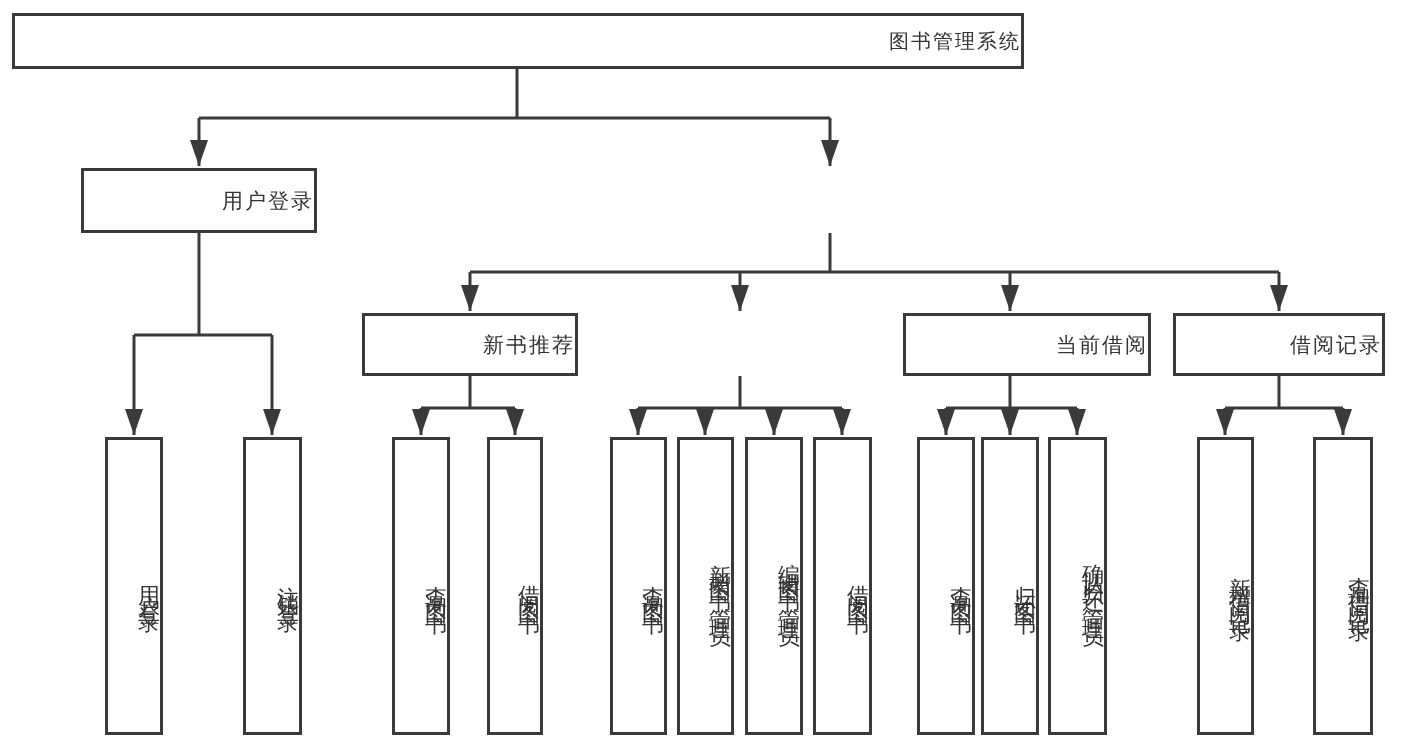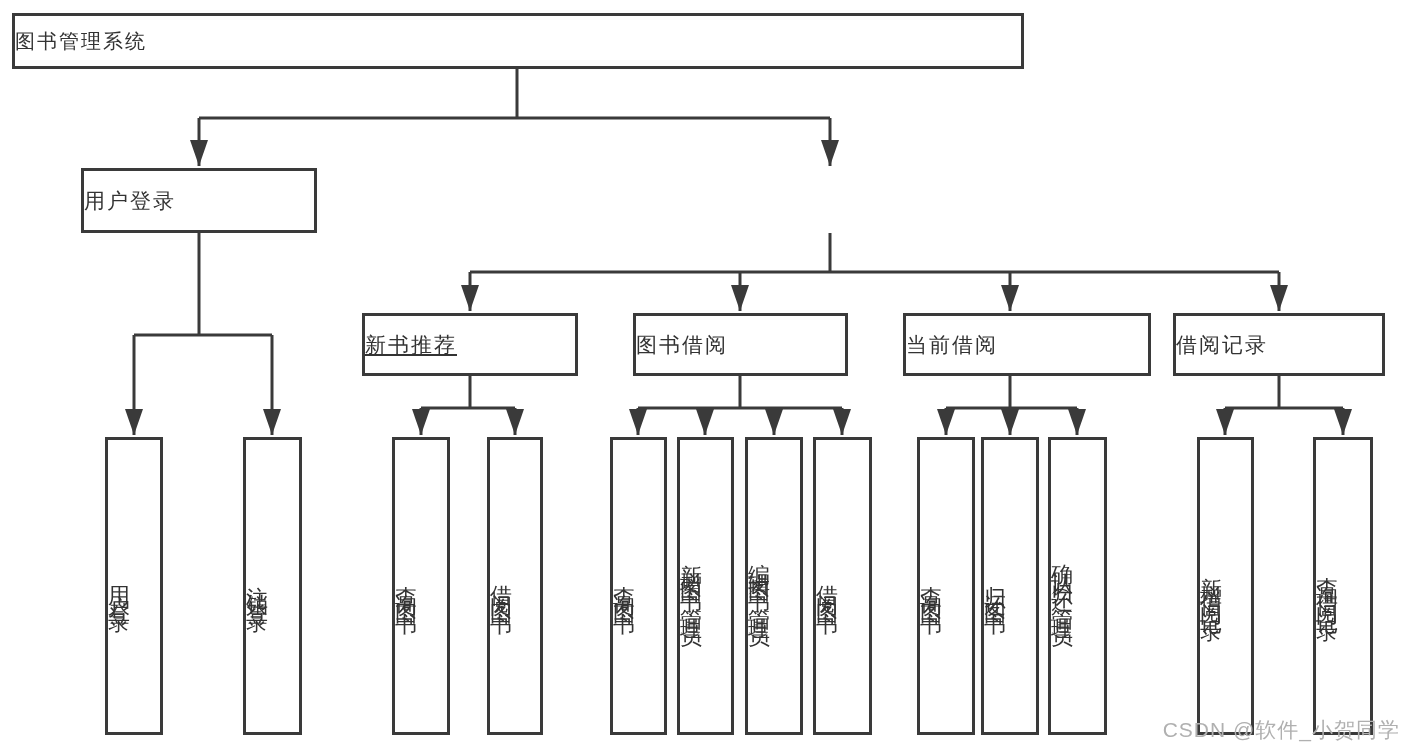--- a/index.html
+++ b/index.html
@@ -15,21 +15,21 @@
     background:var(--bg);
     font-family:"Liberation Sans",sans-serif;
     overflow:hidden;
   }
   .wires{position:absolute;left:0;top:0;width:1405px;height:747px;}
   .node{
     position:absolute;
     box-sizing:border-box;
     border:3px solid var(--line);
     background:var(--bg);
-    display:flex;align-items:center;justify-content:flex-start;
+    display:flex;align-items:center;justify-content:flex-end;
     color:var(--text);
   }
   .hnode{font-size:21px;letter-spacing:2px;}
   .rootnode{font-size:20px;letter-spacing:2px;}
   .vnode{font-size:22px;}
   .vnode .vtext{
     writing-mode:vertical-rl;
     text-orientation:mixed;
     letter-spacing:9px;
     line-height:1.0;
@@ -93,25 +93,22 @@
   </svg>
 
   <div class="node rootnode" style="left:12px;top:13px;width:1012px;height:56px;">
     <span>图书管理系统</span>
   </div>
 
   <div class="node hnode" style="left:81px;top:168px;width:236px;height:65px;">
     <span>用户登录</span>
   </div>
 
-  <div class="node hnode" style="left:362px;top:313px;width:216px;height:63px;text-decoration:underline;">
+  <div class="node hnode" style="left:362px;top:313px;width:216px;height:63px;">
     <span>新书推荐</span>
-  </div>
-  <div class="node hnode" style="left:633px;top:313px;width:215px;height:63px;">
-    <span>图书借阅</span>
   </div>
   <div class="node hnode" style="left:903px;top:313px;width:248px;height:63px;">
     <span>当前借阅</span>
   </div>
   <div class="node hnode" style="left:1173px;top:313px;width:212px;height:63px;">
     <span>借阅记录</span>
   </div>
 
   <div class="node vnode" style="left:105px;top:437px;width:58px;height:298px;">
     <span class="vtext">用户登录</span>
@@ -146,15 +143,14 @@
   <div class="node vnode" style="left:1048px;top:437px;width:59px;height:298px;">
     <span class="vtext">确认归还（管理员）</span>
   </div>
   <div class="node vnode" style="left:1197px;top:437px;width:57px;height:298px;">
     <span class="vtext">新增借阅记录</span>
   </div>
   <div class="node vnode" style="left:1313px;top:437px;width:60px;height:298px;">
     <span class="vtext">查询借阅记录</span>
   </div>
 
-  <div class="watermark">CSDN @软件_小贺同学</div>
 
 </div>
 
 </body></html>

